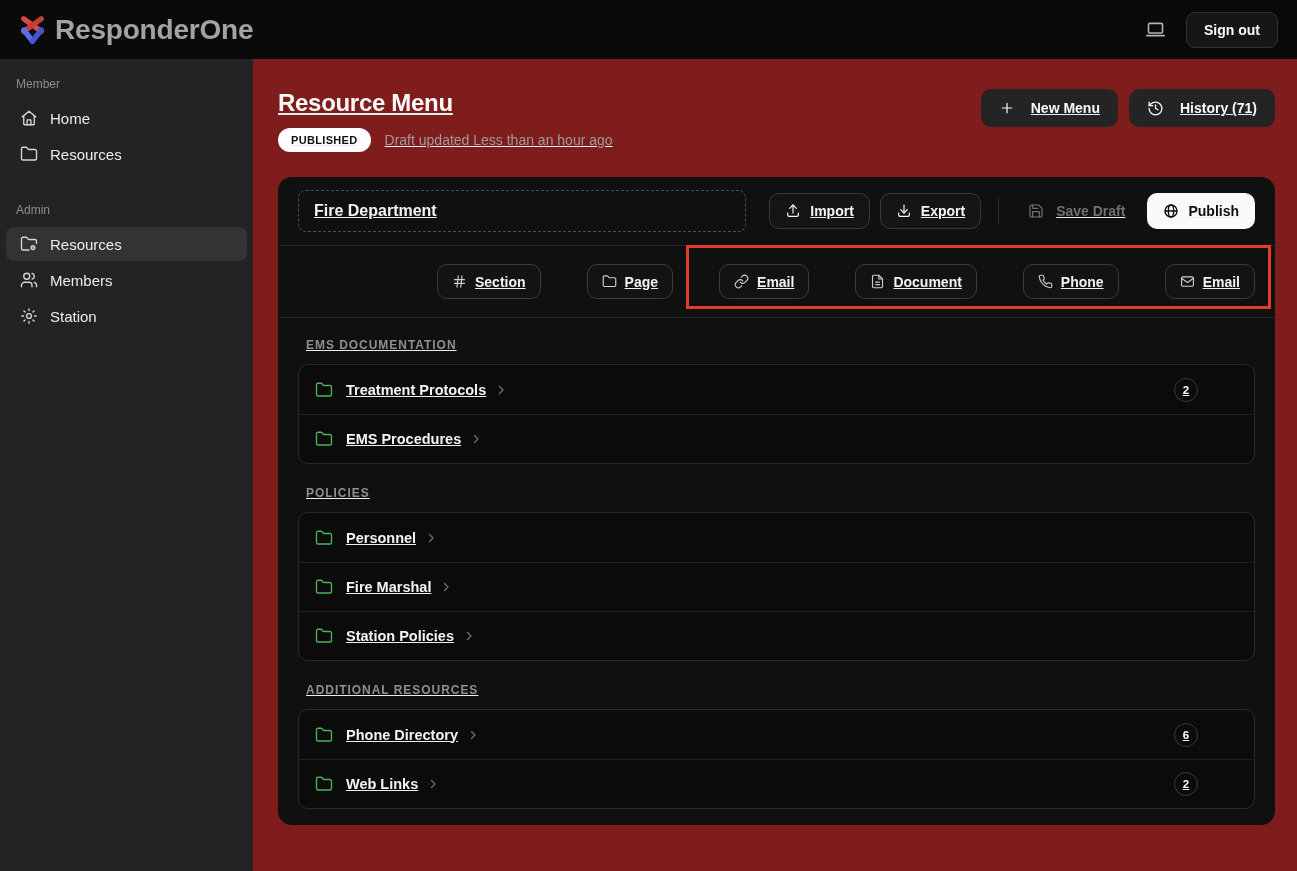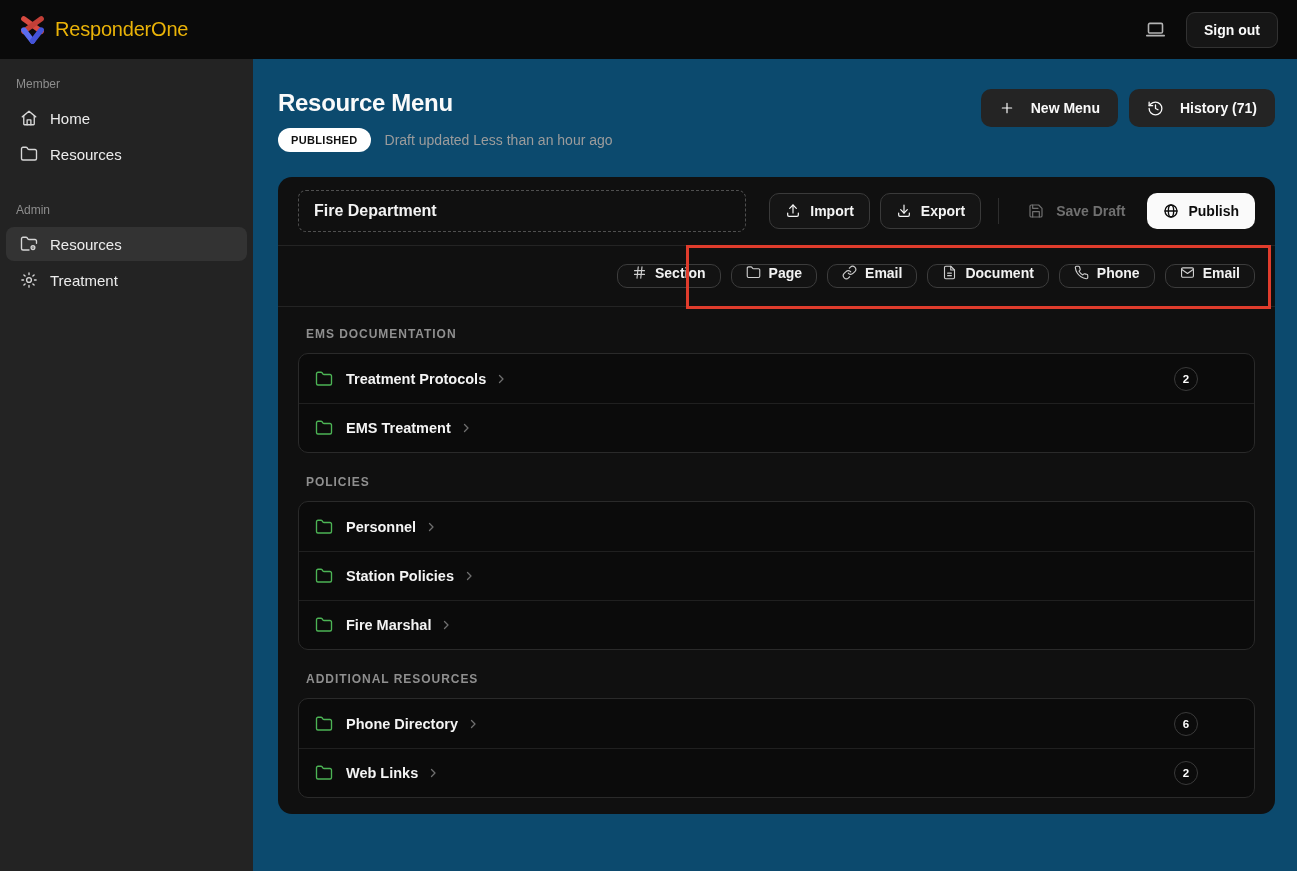--- a/index.html
+++ b/index.html
@@ -8,39 +8,39 @@
     font-family:"Liberation Sans","DejaVu Sans",sans-serif;
     background:#191919; color:#ededed; position:relative; overflow:hidden;
     -webkit-font-smoothing:antialiased;
   }
   svg { display:block; flex:none; }
   .ic { stroke:currentColor; fill:none; stroke-width:1.8; stroke-linecap:round; stroke-linejoin:round; }
 
   
   .topbar { height:59px; background:#0a0a0a; display:flex; align-items:center; padding:0 19px; }
   .brand { display:flex; align-items:center; gap:9px; }
-  .brand-name { font-size:20px; font-weight:400; letter-spacing:-0.2px; color:#eab308; }
+  .brand-name { font-size:28px; font-weight:700; letter-spacing:-0.2px; color:#a3a3a3; }
   .topbar-right { margin-left:auto; display:flex; align-items:center; gap:20px; }
   .device-icon { color:#b3b3b3; }
   .signout-btn { height:36px; padding:0 17px; display:flex; align-items:center;
     background:#161616; border:1px solid #323232; border-radius:9px;
     color:#fafafa; font-size:14px; font-weight:700; cursor:pointer; }
 
   
   .shell { display:flex; height:812px; }
   .sidebar { width:253px; background:#232323; padding:18px 6px 6px; flex:none; }
   .side-label { font-size:12px; font-weight:500; color:#8d8d8d; margin:0 10px 10px; }
   .side-label.admin { margin-top:32px; }
   .side-item { display:flex; align-items:center; gap:12px; height:34px; padding:0 14px;
     border-radius:8px; color:#ececec; font-size:15px; font-weight:500; cursor:pointer; margin-bottom:2px; }
   .side-item .itm-ic { color:#d6d6d6; }
   .side-item.active { background:#333333; }
 
   
-  .main { flex:1; background:#0c4a6e; padding:30px 22px 0 25px; position:relative; }
+  .main { flex:1; background:#7f1d1d; padding:30px 22px 0 25px; position:relative;text-decoration:underline; }
   .page-header { display:flex; justify-content:space-between; align-items:flex-start; }
   .page-title { font-size:24px; font-weight:800; letter-spacing:-0.3px; color:#fafafa; }
   .meta-row { display:flex; align-items:center; gap:14px; margin-top:11px; }
   .pub-badge { background:#ffffff; color:#111; font-size:11px; font-weight:800;
     letter-spacing:0.03em; padding:6px 13px; border-radius:999px; }
   .updated { color:#9c9c9c; font-size:14px; }
   .header-actions { display:flex; gap:11px; }
   .hbtn { height:38px; padding:0 18px; background:#242424; border:none; border-radius:10px;
     color:#fafafa; font-size:14px; font-weight:700; display:flex; align-items:center; gap:16px;
     font-family:inherit; cursor:pointer; }
@@ -58,23 +58,23 @@
   .vdiv { width:1px; height:26px; background:#2e2e2e; margin:0 7px; }
   .ghost-btn { height:36px; padding:0 12px; background:transparent; border:none; border-radius:10px;
     color:#707070; font-size:14px; font-weight:700; display:flex; align-items:center; gap:12px;
     font-family:inherit; cursor:default; }
   .publish-btn { height:36px; padding:0 16px; background:#fafafa; border:none; border-radius:10px;
     color:#0d0d0d; font-size:14px; font-weight:700; display:flex; align-items:center; gap:9px;
     font-family:inherit; cursor:pointer; }
 
   .toolbar-row { border-top:1px solid #242424; border-bottom:1px solid #242424;
     padding:18px 20px; display:flex; justify-content:flex-end; gap:10px; }
-  .tbtn { height:24px; padding:0 14px; background:#131313; border:1px solid #3c3c3c; border-radius:10px;
-    color:#f2f2f2; font-size:14px; font-weight:700; display:flex; align-items:flex-start; gap:8px;
-    font-family:inherit; cursor:pointer; }
+  .tbtn { height:35px; padding:0 14px; background:#131313; border:1px solid #3c3c3c; border-radius:10px;
+    color:#f2f2f2; font-size:14px; font-weight:700; display:flex; align-items:center; gap:8px;
+    font-family:inherit; cursor:pointer;margin-left:36px; }
   .tbtn .t-ic { color:#cfcfcf; }
 
   
   .sections { padding:4px 20px 16px; }
   .sec-heading { font-size:12px; font-weight:700; color:#8f8f8f; letter-spacing:0.08em;
     margin:22px 8px 12px; }
   .sec-heading.first { margin-top:16px; }
   .rows { border:1px solid #2a2a2a; border-radius:10px; background:#0b0b0b; overflow:hidden; }
   .row { height:49px; display:flex; align-items:center; padding:0 16px; cursor:pointer; }
   .row + .row { border-top:1px solid #202020; }
@@ -146,29 +146,40 @@
       <span class="itm-ic">
         <svg class="ic" width="18" height="18" viewBox="0 0 24 24">
           <path d="M22 11V8a2 2 0 0 0-2-2h-7.9a2 2 0 0 1-1.69-.9L9.6 3.9A2 2 0 0 0 7.93 3H4a2 2 0 0 0-2 2v13a2 2 0 0 0 2 2h8"></path>
           <circle cx="17.3" cy="16.8" r="2.5"></circle>
             <path d="M17.3 16.7v.2"></path>
         </svg>
       </span>
       <span>Resources</span>
     </div>
 
+    <div class="side-item">
+      <span class="itm-ic">
+        <svg class="ic" width="18" height="18" viewBox="0 0 24 24">
+          <path d="M16 21v-2a4 4 0 0 0-4-4H6a4 4 0 0 0-4 4v2"></path>
+            <circle cx="9" cy="7" r="4"></circle>
+          <path d="M22 21v-2a4 4 0 0 0-3-3.87"></path>
+            <path d="M16 3.13a4 4 0 0 1 0 7.75"></path>
+        </svg>
+      </span>
+      <span>Members</span>
+    </div>
 
     <div class="side-item">
       <span class="itm-ic">
         <svg class="ic" width="18" height="18" viewBox="0 0 24 24">
           <circle cx="12" cy="12" r="3.2"></circle>
           <path d="M12 2.5v2.2M12 19.3v2.2M2.5 12h2.2M19.3 12h2.2M5.2 5.2l1.6 1.6M17.2 17.2l1.6 1.6M18.8 5.2l-1.6 1.6M6.8 17.2l-1.6 1.6"></path>
         </svg>
       </span>
-      <span>Treatment</span>
+      <span>Station</span>
     </div>
   </nav>
 
   <main class="main">
     <div class="page-header">
       <div>
         <h1 class="page-title">Resource Menu</h1>
         <div class="meta-row">
           <span class="pub-badge">PUBLISHED</span>
           <span class="updated">Draft updated Less than an hour ago</span>
@@ -316,21 +327,21 @@
                 </svg>
             </span>
             <span class="count-badge">2</span>
           </div>
           <div class="row">
             <span class="folder-ic">
               <svg class="ic" width="18" height="18" viewBox="0 0 24 24">
                   <path d="M20 20a2 2 0 0 0 2-2V8a2 2 0 0 0-2-2h-7.9a2 2 0 0 1-1.69-.9L9.6 3.9A2 2 0 0 0 7.93 3H4a2 2 0 0 0-2 2v13a2 2 0 0 0 2 2Z"></path>
                 </svg>
             </span>
-            <span class="row-label">EMS Treatment</span>
+            <span class="row-label">EMS Procedures</span>
             <span class="row-chev">
               <svg class="ic" width="12" height="12" viewBox="0 0 24 24" style="stroke-width:2.6">
                   <path d="m9 5 7 7-7 7"></path>
                 </svg>
             </span>
           </div>
         </div>
 
         <div class="sec-heading">POLICIES</div>
         <div class="rows">
@@ -346,34 +357,34 @@
                   <path d="m9 5 7 7-7 7"></path>
                 </svg>
             </span>
           </div>
           <div class="row">
             <span class="folder-ic">
               <svg class="ic" width="18" height="18" viewBox="0 0 24 24">
                   <path d="M20 20a2 2 0 0 0 2-2V8a2 2 0 0 0-2-2h-7.9a2 2 0 0 1-1.69-.9L9.6 3.9A2 2 0 0 0 7.93 3H4a2 2 0 0 0-2 2v13a2 2 0 0 0 2 2Z"></path>
                 </svg>
             </span>
+            <span class="row-label">Fire Marshal</span>
+            <span class="row-chev">
+              <svg class="ic" width="12" height="12" viewBox="0 0 24 24" style="stroke-width:2.6">
+                  <path d="m9 5 7 7-7 7"></path>
+                </svg>
+            </span>
+          </div>
+          <div class="row">
+            <span class="folder-ic">
+              <svg class="ic" width="18" height="18" viewBox="0 0 24 24">
+                  <path d="M20 20a2 2 0 0 0 2-2V8a2 2 0 0 0-2-2h-7.9a2 2 0 0 1-1.69-.9L9.6 3.9A2 2 0 0 0 7.93 3H4a2 2 0 0 0-2 2v13a2 2 0 0 0 2 2Z"></path>
+                </svg>
+            </span>
             <span class="row-label">Station Policies</span>
-            <span class="row-chev">
-              <svg class="ic" width="12" height="12" viewBox="0 0 24 24" style="stroke-width:2.6">
-                  <path d="m9 5 7 7-7 7"></path>
-                </svg>
-            </span>
-          </div>
-          <div class="row">
-            <span class="folder-ic">
-              <svg class="ic" width="18" height="18" viewBox="0 0 24 24">
-                  <path d="M20 20a2 2 0 0 0 2-2V8a2 2 0 0 0-2-2h-7.9a2 2 0 0 1-1.69-.9L9.6 3.9A2 2 0 0 0 7.93 3H4a2 2 0 0 0-2 2v13a2 2 0 0 0 2 2Z"></path>
-                </svg>
-            </span>
-            <span class="row-label">Fire Marshal</span>
             <span class="row-chev">
               <svg class="ic" width="12" height="12" viewBox="0 0 24 24" style="stroke-width:2.6">
                   <path d="m9 5 7 7-7 7"></path>
                 </svg>
             </span>
           </div>
         </div>
 
         <div class="sec-heading">ADDITIONAL RESOURCES</div>
         <div class="rows">

